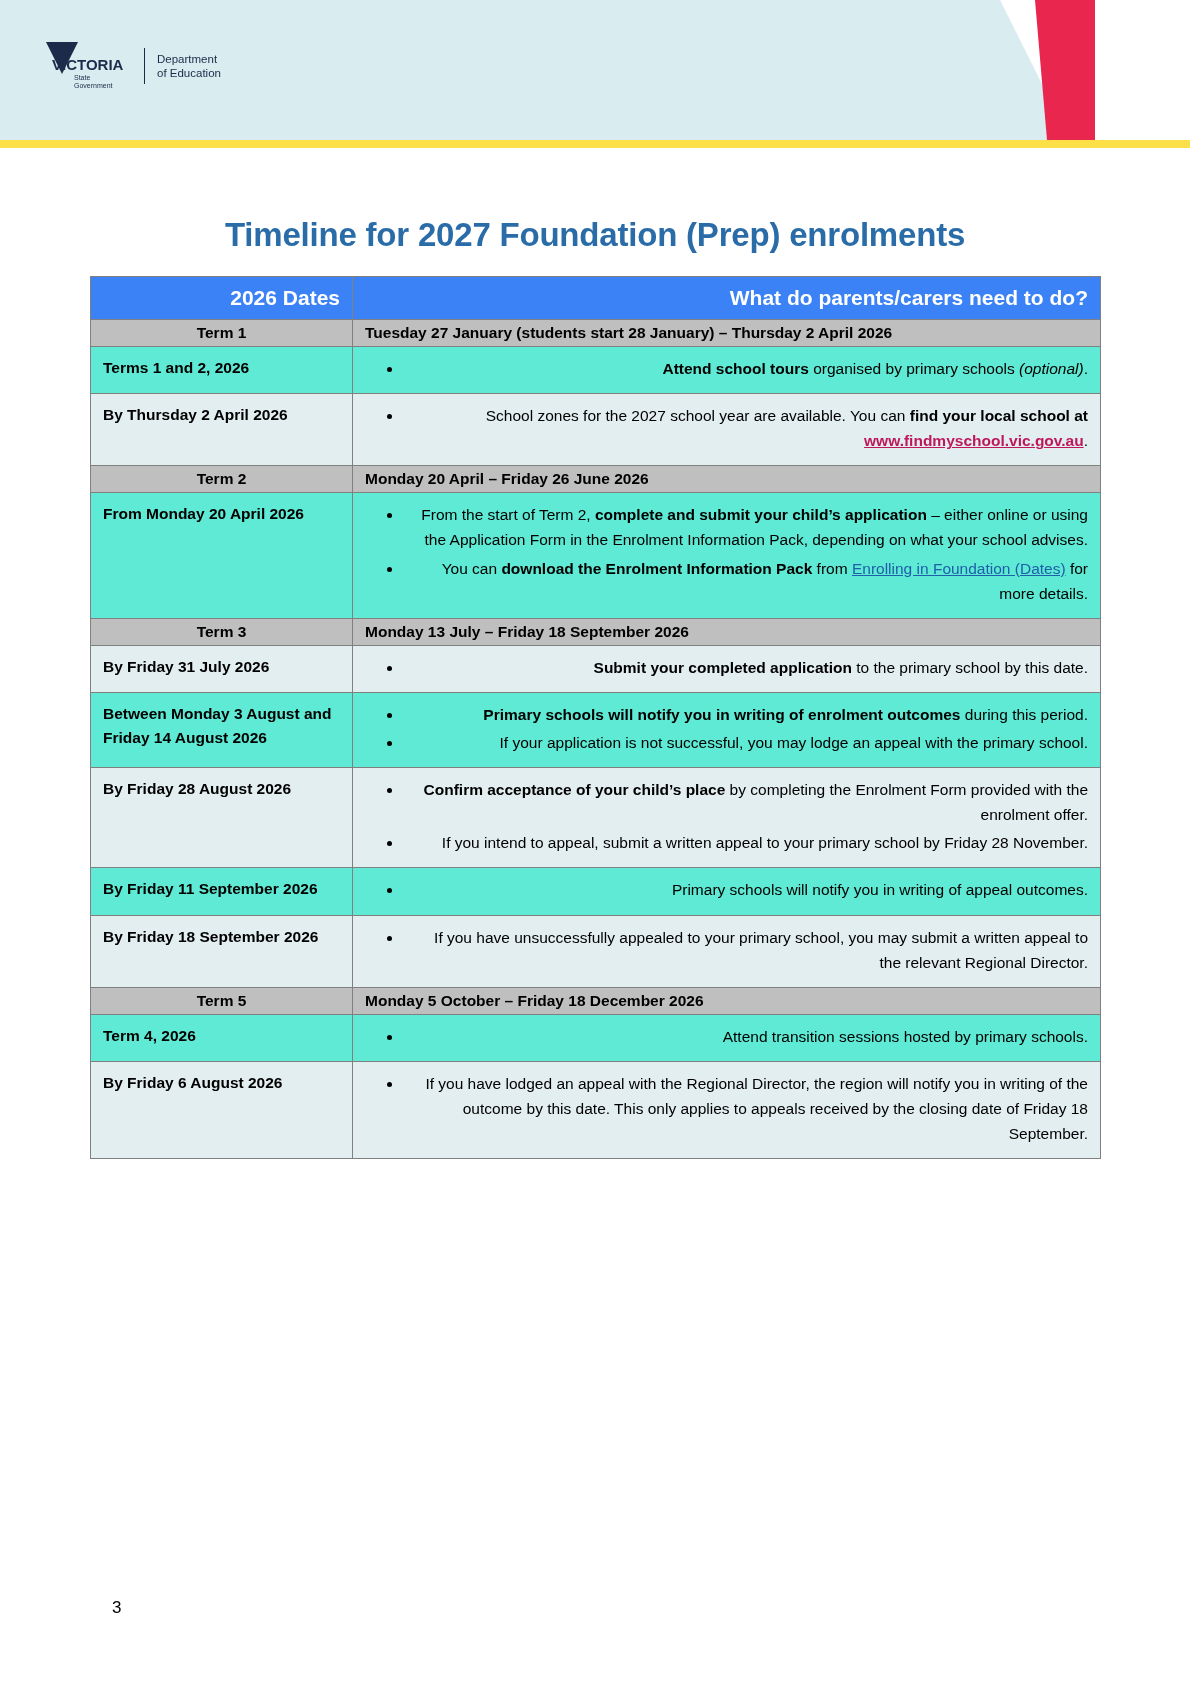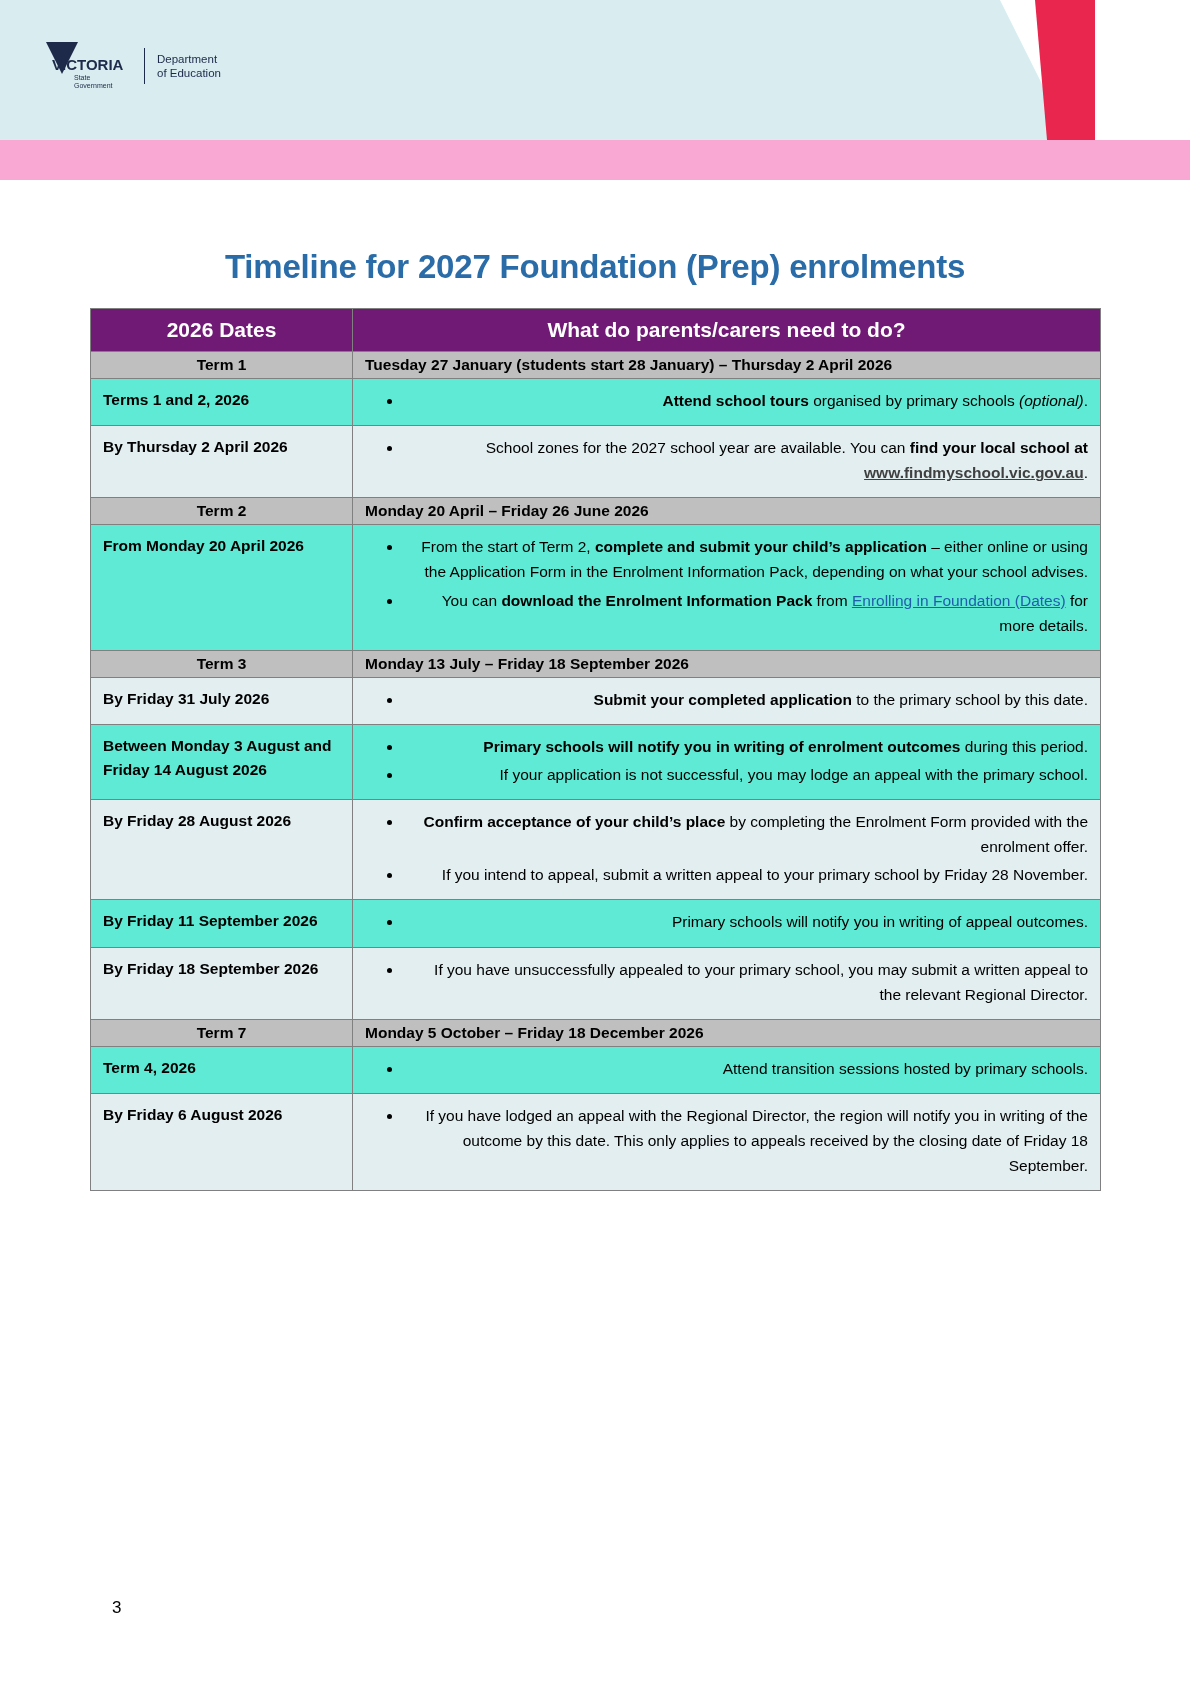--- a/index.html
+++ b/index.html
@@ -13,22 +13,22 @@
     font-family: "Liberation Sans", sans-serif;
     color: #000000;
     position: relative;
     overflow: hidden;
   }
 
   
   .banner {
     position: relative;
     width: 1190px;
-    height: 180px;
-    background: #f9a8d4;
+    height: 148px;
+    background: #fde047;
     overflow: hidden;
   }
   .banner-bg {
     position: absolute;
     left: 0; top: 0;
     width: 1190px; height: 140px;
     background: #d9ecef;
     clip-path: polygon(0 0, 1060px 0, 1100px 140px, 0 140px);
   }
   .banner-wedge-white {
@@ -94,25 +94,25 @@
   }
   table.timeline td, table.timeline th {
     border: 1px solid #808080;
     vertical-align: top;
     padding: 9px 12px;
   }
   col.c1 { width: 262px; }
   col.c2 { width: 748px; }
 
   thead th {
-    background: #701a75;
+    background: #3b82f6;
     color: #ffffff;
     font-size: 21px;
     font-weight: bold;
-    text-align: center;
+    text-align: right;
     padding: 14px 10px;
     vertical-align: middle;
   }
 
   tr.term-row td {
     background: #bfbfbf;
     font-weight: bold;
     font-size: 15.5px;
     padding: 4px 12px;
     vertical-align: middle;
@@ -139,21 +139,21 @@
   }
   ul.bullets li {
     line-height: 1.62;
     margin: 0 0 3px 0;
     padding-left: 6px;
   }
   ul.bullets li::marker { font-size: 15px; }
   b { font-weight: bold; }
   i { font-style: italic; }
   a.link-bold {
-    color: #404040;
+    color: #be185d;
     font-weight: bold;
     text-decoration: underline;
   }
   a.link-plain {
     color: #1f5fa9;
     text-decoration: underline;
   }
 
   .page-number {
     position: absolute;
@@ -276,21 +276,21 @@
         </tr>
         <tr class="shaded">
           <td class="date-cell">By Friday 18 September 2026</td>
           <td class="body-cell">
             <ul class="bullets">
               <li><span>If you have unsuccessfully appealed to your primary school, you may submit a written appeal to the relevant Regional Director.</span></li>
             </ul>
           </td>
         </tr>
         <tr class="term-row">
-          <td class="term-label">Term 7</td>
+          <td class="term-label">Term 5</td>
           <td>Monday 5 October – Friday 18 December 2026</td>
         </tr>
         <tr class="plain">
           <td class="date-cell">Term 4, 2026</td>
           <td class="body-cell">
             <ul class="bullets">
               <li><span>Attend transition sessions hosted by primary schools.</span></li>
             </ul>
           </td>
         </tr>

